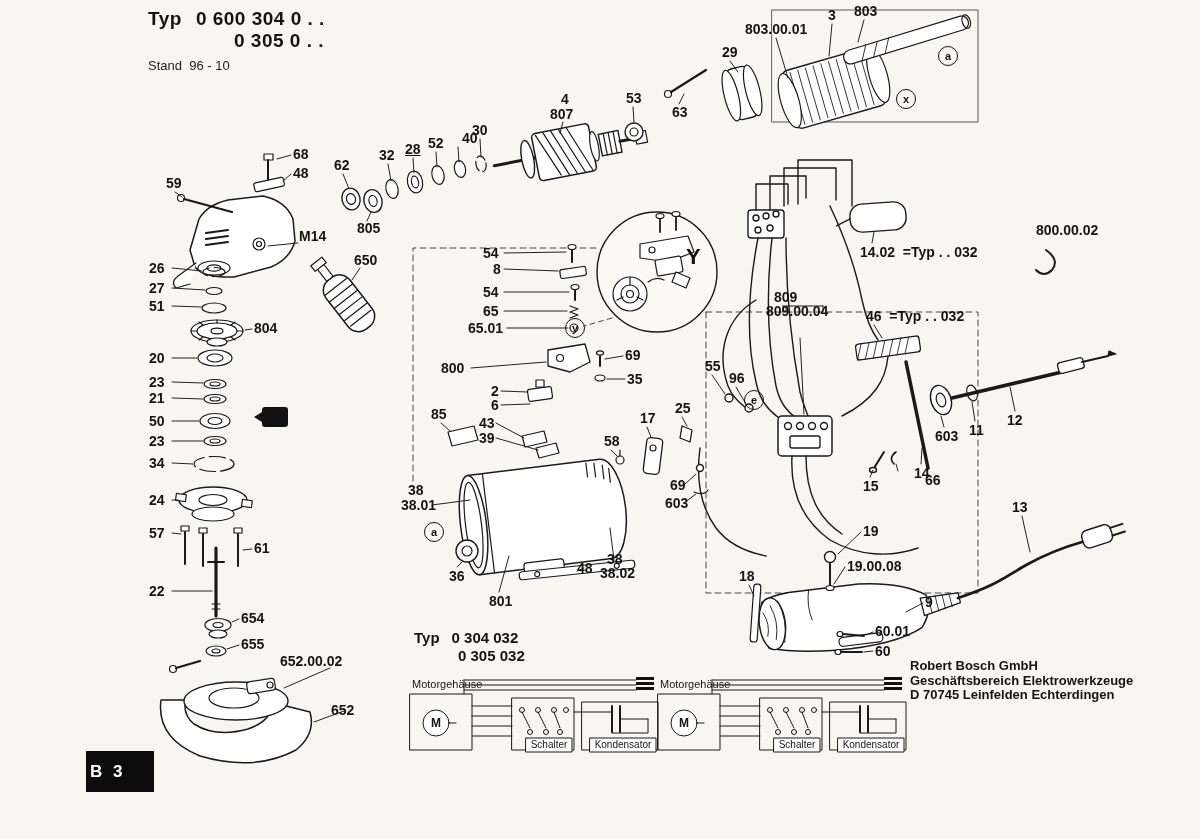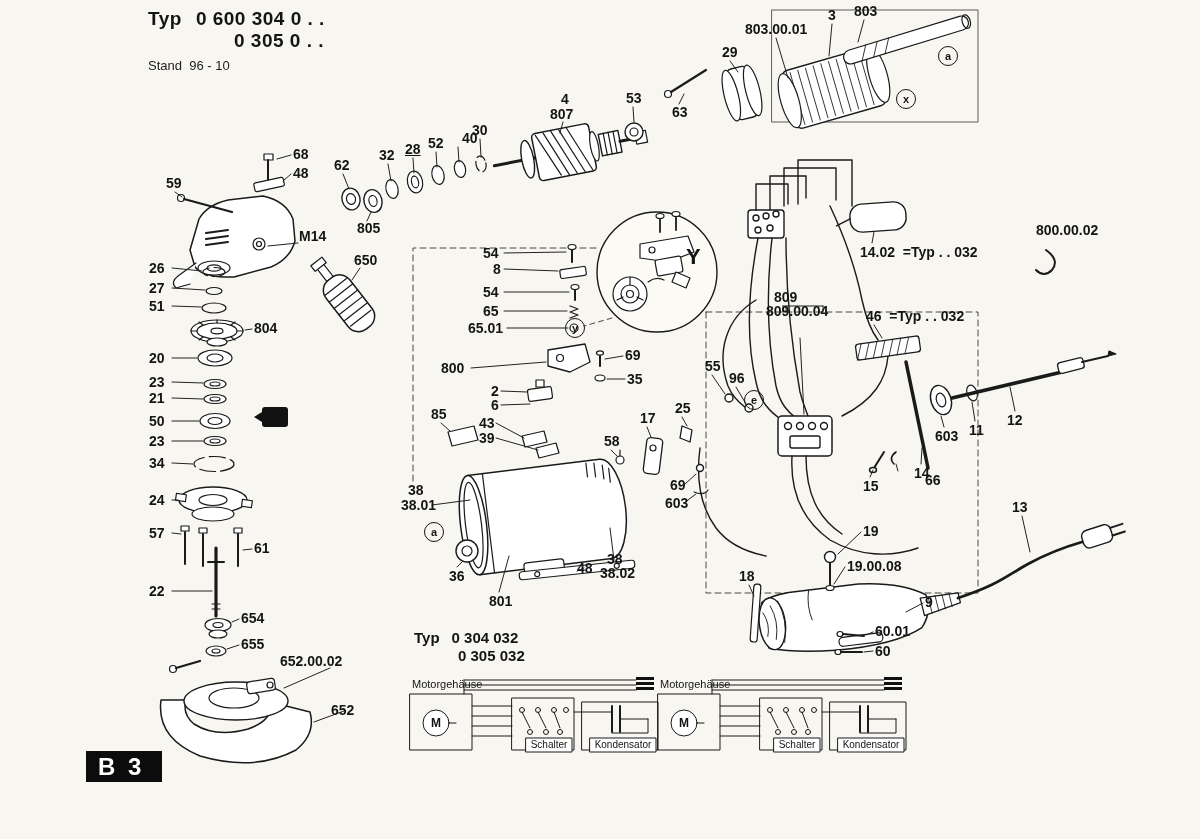--- a/index.html
+++ b/index.html
@@ -20,22 +20,22 @@
   .typ-row2{margin-left:86px;}
   .stand{font-size:13px;margin-top:6px;white-space:pre;color:#222;}
   .variant-block{position:absolute;left:414px;top:629px;font-weight:700;font-size:15px;}
   .variant-row{white-space:pre;line-height:18px;}
   .variant-row .gap{margin-left:12px;}
   .variant-row2{margin-left:44px;}
   .footer-block{position:absolute;left:910px;top:651px;}
   .footer-block .legal div{font-size:12.5px;line-height:13.5px;}
   .footer-block .company{margin-top:8px;}
   .footer-block .company div{font-size:13px;line-height:14.5px;font-weight:700;}
-  .sheet-ref{position:absolute;left:86px;top:751px;width:64px;height:31px;background:#0c0c0c;
-    color:#ffffff;display:flex;align-items:center;padding-left:12px;font-size:24px;
+  .sheet-ref{position:absolute;left:86px;top:751px;width:64px;height:41px;background:#0c0c0c;
+    color:#ffffff;display:flex;align-items:center;padding-left:4px;font-size:17px;
     font-weight:700;letter-spacing:3px;white-space:pre;}
   .wtext{font-family:"Liberation Sans",sans-serif;font-size:11px;fill:#141414;stroke:none;font-weight:400;}
   .wtext-sm{font-size:10px;}
   .wtext-m{font-size:12px;font-weight:700;}
 </style>
 </head>
 <body>
 
 <svg id="diagram" width="1200" height="839" viewBox="0 0 1200 839" xmlns="http://www.w3.org/2000/svg">
   <g stroke="#1a1a1a" fill="none" stroke-width="1.2" stroke-linecap="round" stroke-linejoin="round">
@@ -631,15 +631,20 @@
   <div class="typ-row typ-row2"><span>0 305 0 . .</span></div>
   <div class="stand">Stand  96 - 10</div>
 </div>
 
 <div class="variant-block">
   <div class="variant-row"><span>Typ</span><span class="gap">0 304 032</span></div>
   <div class="variant-row variant-row2"><span>0 305 032</span></div>
 </div>
 
 <div class="footer-block">
+  <div class="company">
+    <div>Robert Bosch GmbH</div>
+    <div>Geschäftsbereich Elektrowerkzeuge</div>
+    <div>D 70745 Leinfelden Echterdingen</div>
+  </div>
 </div>
 
 <div class="sheet-ref">B 3</div>
 
 </body></html>

